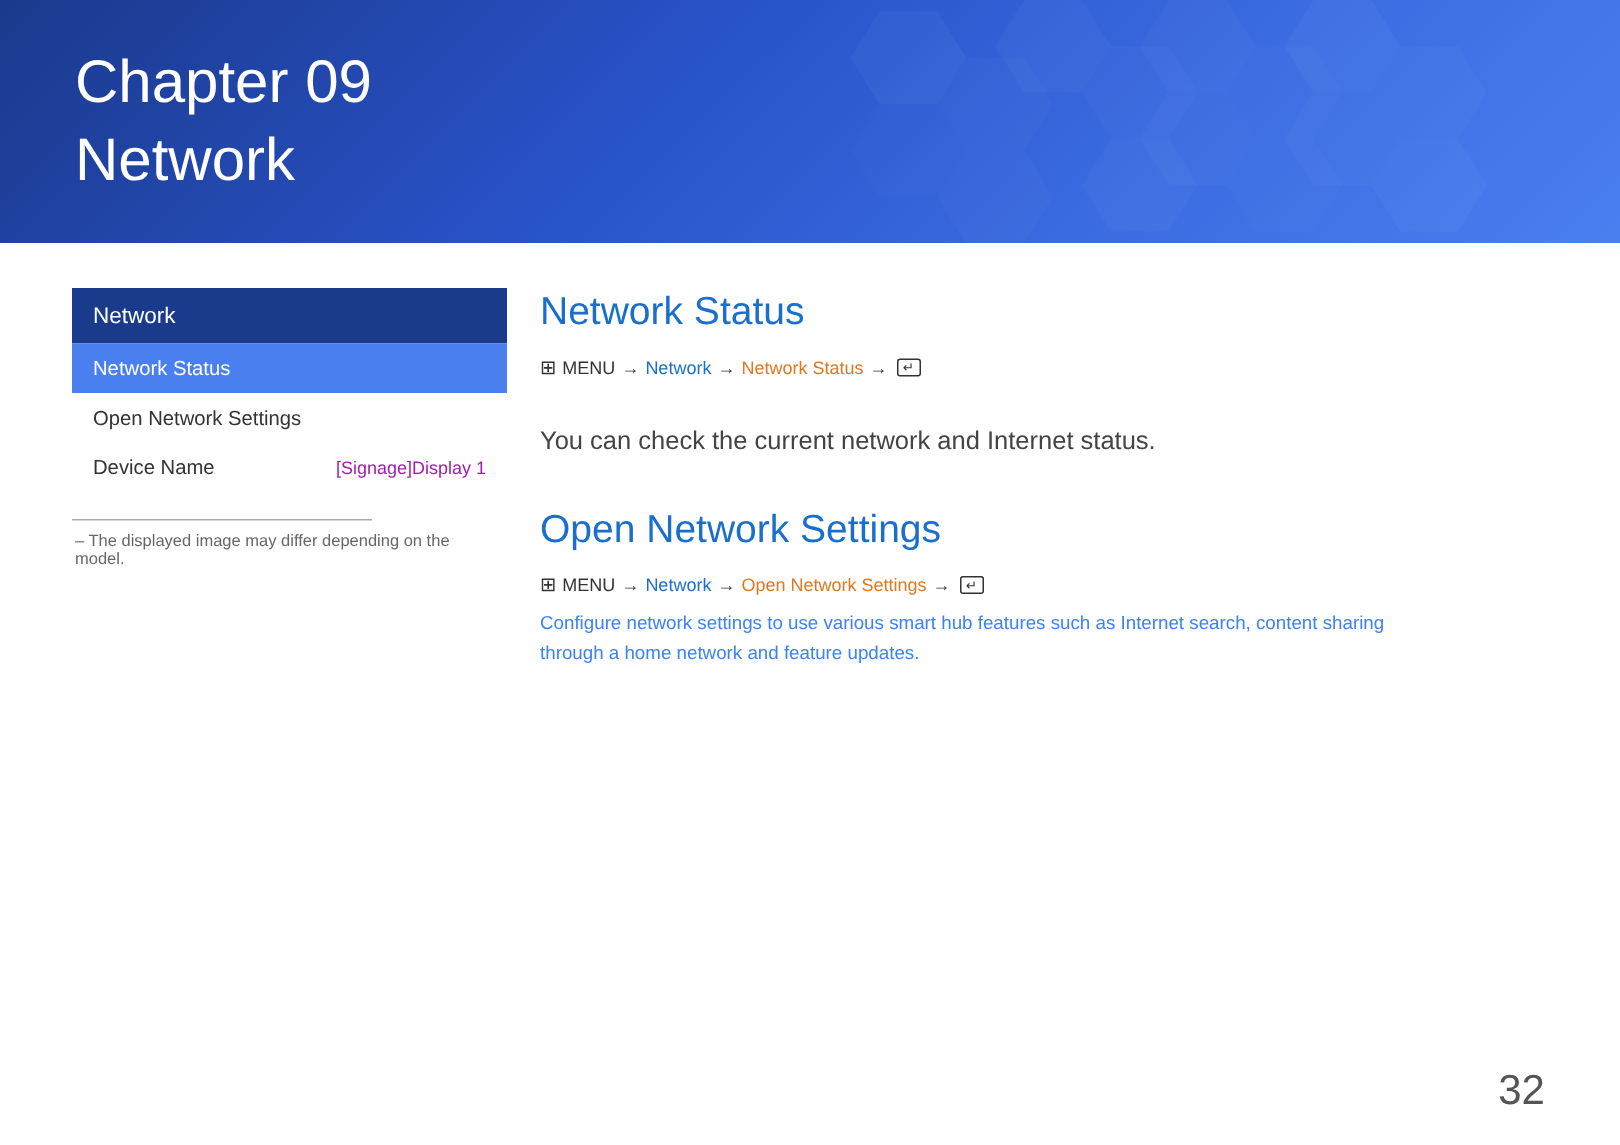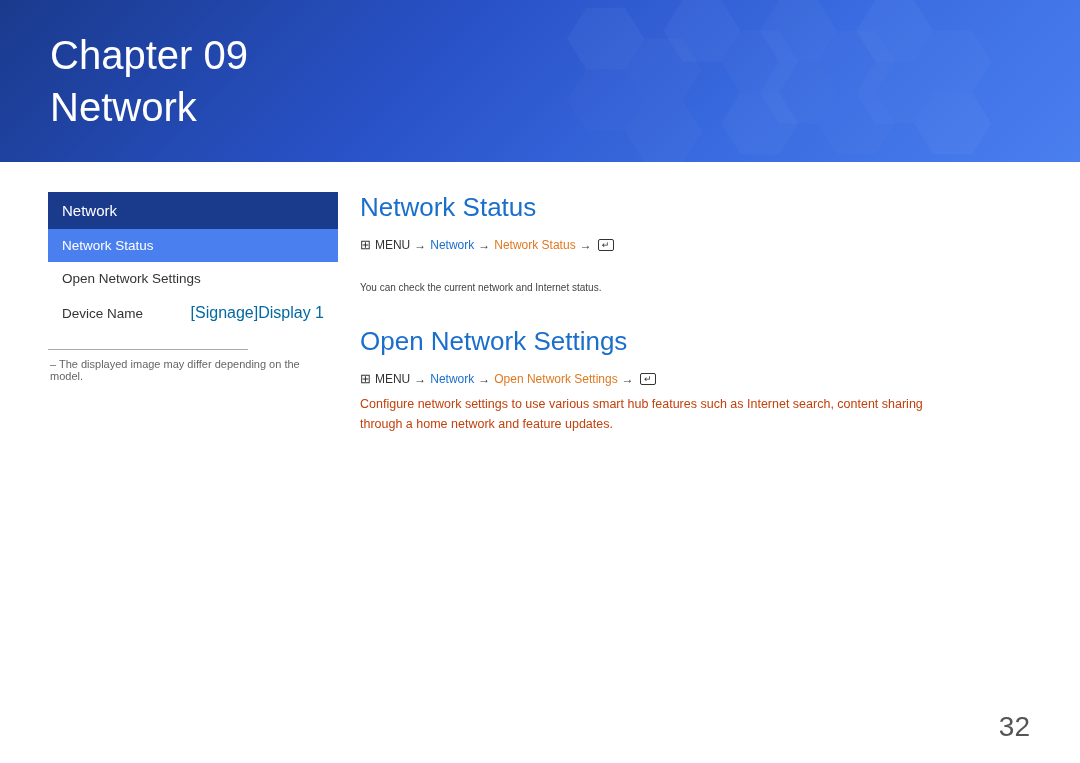--- a/index.html
+++ b/index.html
@@ -164,30 +164,30 @@
       content: '↵';
       font-size: 9px;
       position: absolute;
       top: 50%;
       left: 50%;
       transform: translate(-50%, -50%);
       color: #333;
     }
 
     .section-desc {
-      font-size: 10px;
+      font-size: 17px;
       color: #444;
       margin-bottom: 30px;
       line-height: 1.6;
       margin-top: 28px;
     }
 
     .section-desc-long {
       font-size: 12.5px;
-      color: #c2410c;
+      color: #3b82f6;
       line-height: 1.6;
       max-width: 580px;
     }
 
     .page-number {
       position: absolute;
       bottom: 20px;
       right: 50px;
       font-size: 28px;
       color: #555;
@@ -229,21 +229,21 @@
       <span>Network</span>
     </div>
     <div class="sidebar-item active">
       <span>Network Status</span>
     </div>
     <div class="sidebar-item normal">
       <span>Open Network Settings</span>
     </div>
     <div class="sidebar-item normal">
       <span>Device Name</span>
-      <span style="color:#0369a1; font-size:16px;">[Signage]Display 1</span>
+      <span style="color:#a21caf; font-size:12px;">[Signage]Display 1</span>
     </div>
     <div class="sidebar-divider"></div>
     <div class="sidebar-note">– The displayed image may differ depending on the model.</div>
   </div>
 
   <div class="right-content">
 
     <div>
       <h2 class="section-title">Network Status</h2>
       <div class="breadcrumb-line">

